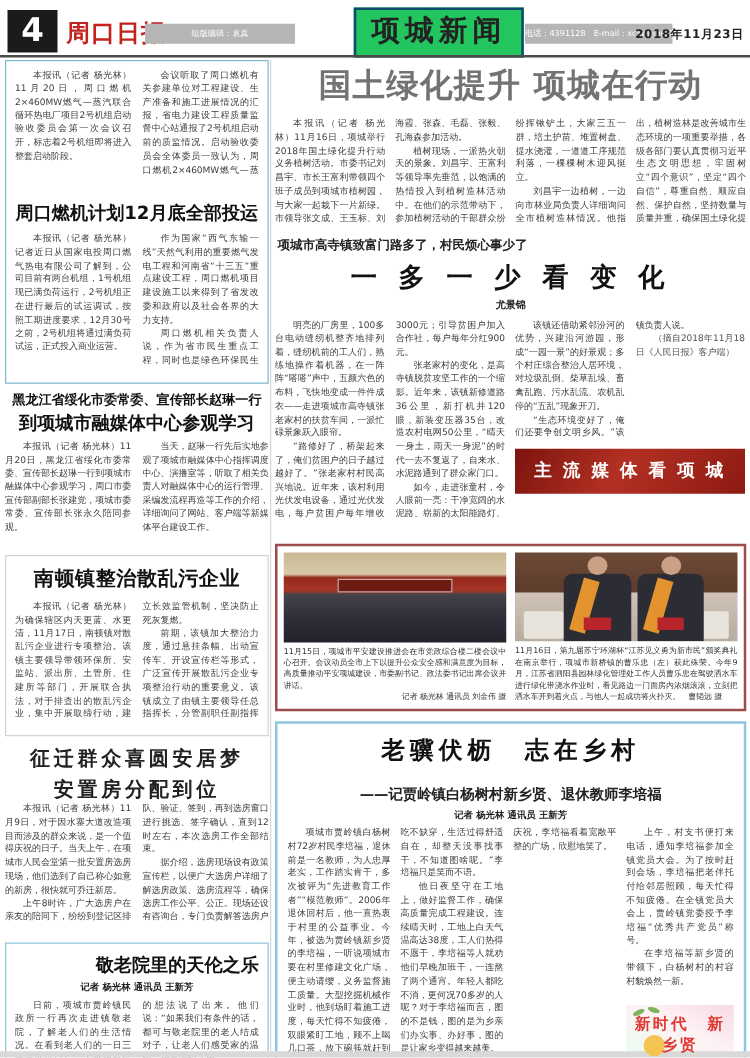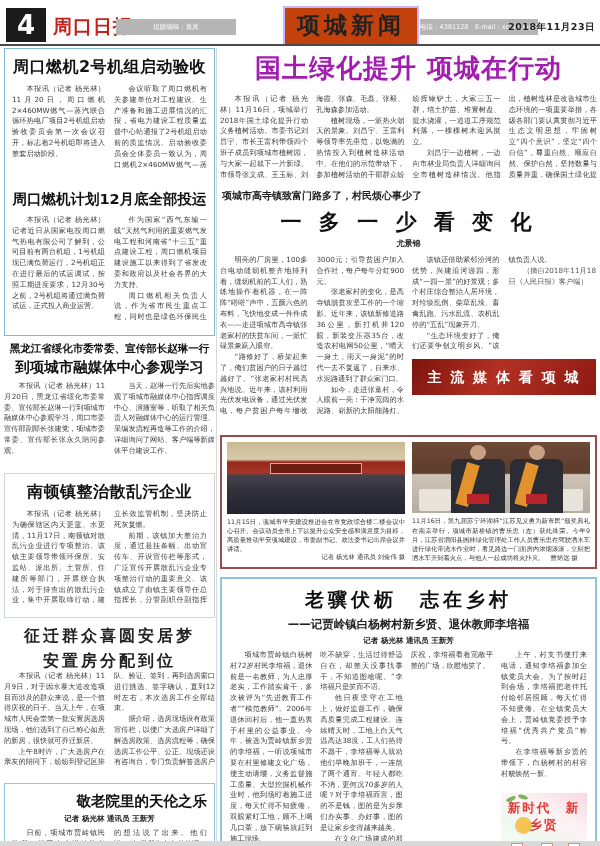--- a/index.html
+++ b/index.html
@@ -8,22 +8,22 @@
   
   .header{position:absolute;top:6px;left:0;width:600px;height:36px;}
   .pagenum{position:absolute;left:6px;top:2px;width:40px;height:34px;background:#1b1b1b;color:#fff;
            font-size:26px;font-weight:bold;text-align:center;line-height:34px;}
   .masthead{position:absolute;left:53px;top:8px;color:#c2231e;font-size:19px;font-weight:bold;
             font-family:"DejaVu Serif","Liberation Serif",serif;letter-spacing:1px;}
   .gbar{position:absolute;top:13px;height:16px;background:#b5b5b5;color:#fdfdfd;font-size:6.5px;
         line-height:16px;text-align:center;overflow:hidden;white-space:nowrap;}
   .gbar1{left:116px;width:120px;}
   .gbar2{left:420px;width:118px;}
-  .section-box{position:absolute;left:283px;top:0px;width:132px;height:36px;background:#c2410c;
-               border:2px solid #c4b5fd;text-align:center;font-size:23px;font-weight:bold;
+  .section-box{position:absolute;left:283px;top:0px;width:132px;height:36px;background:#22c55e;
+               border:2px solid #0c4a6e;text-align:center;font-size:23px;font-weight:bold;
                line-height:34px;letter-spacing:4px;}
   .date{position:absolute;right:5px;top:15px;font-size:9.5px;font-weight:bold;letter-spacing:0.5px;}
   .header-rule{position:absolute;top:44px;left:0;width:600px;height:2px;background:#4a4a4a;}
   .vrule{position:absolute;left:216px;top:48px;height:798px;width:1px;background:#d8d8d8;}
   
   .jbody{font-size:7.2px;line-height:1.5;color:#3c3c3c;text-align:justify;column-fill:auto;overflow:hidden;}
   .jbody p{margin:0;text-indent:2em;}
   .c2{column-count:2;column-gap:9px;}
   .c3{column-count:3;column-gap:8px;}
   .c4{column-count:4;column-gap:8px;}
@@ -34,21 +34,21 @@
   .t16{font-size:16px;letter-spacing:0.5px;}
   .t15{font-size:14.5px;}
   .kicker-sm{font-size:10.5px;font-weight:bold;text-align:center;margin:6px 0 1px 0;color:#111;}
   .boxN{border:1px solid #ccd6da;padding:6px 7px 4px 7px;margin-top:6px;}
   .boxE{border:1px solid #8fc6dd;padding:6px 7px 2px 7px;margin-top:6px;}
   .housing{margin-top:8px;}
   .htitle{font-size:16px;font-weight:bold;text-align:center;letter-spacing:3px;line-height:1.25;margin:0;}
   .byline{font-size:7.5px;font-weight:bold;text-align:center;color:#222;margin:3px 0 4px 0;}
   
   .main{position:absolute;left:220px;top:48px;width:377px;}
-  .headline{font-size:26px;font-weight:bold;color:#a21caf;text-align:center;letter-spacing:1px;margin:3px 0 8px 0;}
+  .headline{font-size:26px;font-weight:bold;color:#737373;text-align:center;letter-spacing:1px;margin:3px 0 8px 0;}
   .kicker-main{font-size:10px;font-weight:bold;color:#222;margin:5px 0 0 2px;font-family:Liberation Mono, monospace;}
   .ctitle{font-size:21px;font-weight:bold;text-align:center;letter-spacing:5px;margin:5px 0 2px 0;color:#111;}
   .cbyline{font-size:8px;font-weight:bold;text-align:center;margin:0 0 6px 0;}
   .change-body{display:flex;gap:8px;}
   .half-l{width:184px;height:172px;}
   .half-r{width:184px;}
   .half-r-text{height:98px;}
   .source-note{color:#555;}
   .banner{margin-top:6px;height:36px;background:linear-gradient(120deg,#7c140d 0%,#b23023 45%,#8e1a12 100%);
           color:#fff;font-size:14px;font-weight:bold;text-align:center;line-height:36px;letter-spacing:2px;}
@@ -63,21 +63,21 @@
   .chair1{left:4%;}.chair2{right:4%;}
   .person{position:absolute;bottom:0;width:30%;height:76%;background:#2c2c34;border-radius:7px 7px 0 0;}
   .p1{left:22%;}.p2{left:55%;}
   .head{position:absolute;top:-14px;left:50%;margin-left:-8px;width:16px;height:15px;background:#caa184;border-radius:50%;}
   .sash{position:absolute;top:8%;left:18%;width:24%;height:80%;background:#e2932e;transform:rotate(16deg);}
   .book{position:absolute;bottom:18%;left:30%;width:40%;height:18%;background:#b8242c;}
   .caption{font-size:6.3px;line-height:1.45;text-align:justify;color:#333;margin-top:3px;}
   .credit{font-size:6.3px;text-align:right;color:#333;}
   
   .laoji-box{margin-top:8px;border:2px solid #8fc6dd;padding:6px 8px;height:286px;overflow:hidden;}
-  .ltitle-main{font-size:19px;font-weight:bold;text-align:center;letter-spacing:4px;margin:2px 0 4px 0;color:#111;}
+  .ltitle-main{font-size:19px;font-weight:bold;text-align:center;letter-spacing:4px;margin:2px 0 15px 0;color:#111;}
   .lsub{font-size:11.5px;font-weight:bold;text-align:center;margin:0 0 4px 0;color:#222;}
   .laoji-body{display:flex;gap:8px;}
   .laoji-l{width:266px;height:216px;}
   .laoji-r{width:87px;display:flex;flex-direction:column;}
   .laoji-r-text{height:138px;}
   .rural{margin-top:5px;position:relative;height:70px;overflow:hidden;
          background:linear-gradient(210deg,#f7d9e3 0%,#fdf2f4 34%,#eef9f1 65%,#ffffff 100%);}
   .rural-text{position:absolute;top:7px;left:0;right:0;text-align:center;color:#e03a35;
               font-size:12.5px;font-weight:bold;letter-spacing:2px;z-index:3;}
   .sun{position:absolute;left:16%;top:34%;width:17px;height:17px;background:#f6c453;border-radius:50%;z-index:1;}
@@ -100,21 +100,20 @@
     <div class="section-box">项城新闻</div>
     <div class="gbar gbar2">电话：4391128　E-mail：xcxwbjb@126.com</div>
     <div class="date">2018年11月23日</div>
   </div>
   <div class="header-rule"></div>
   <div class="vrule"></div>
 
   <div class="leftcol">
 
     <div class="boxA">
-      <div class="ltitle t16">周口燃机2号机组启动验收</div>
       <div class="jbody c2" style="height:96px;">
           <p>本报讯（记者 杨光林）11月20日，周口燃机2×460MW燃气—蒸汽联合循环热电厂项目2号机组启动验收委员会第一次会议召开，标志着2号机组即将进入整套启动阶段。</p>
           <p>会议听取了周口燃机有关参建单位对工程建设、生产准备和施工进展情况的汇报，省电力建设工程质量监督中心站通报了2号机组启动前的质监情况。启动验收委员会全体委员一致认为，周口燃机2×460MW燃气—蒸汽联合循环热电厂项目2号机组设备和系统完整，质量满足规程规范和设计标准，生产准备工作和各项保运措施齐全，已基本具备整套启动试运条件，在完成各项整改措施后，同意机组进入整套试运启动阶段，具体启动时间由试运指挥部根据现场情况决定。</p>
         </div>
       <div class="ltitle t15" style="margin-top:10px;">周口燃机计划12月底全部投运</div>
       <div class="jbody c2" style="height:116px;">
           <p>本报讯（记者 杨光林）记者近日从国家电投周口燃气热电有限公司了解到，公司目前有两台机组，1号机组现已满负荷运行，2号机组正在进行最后的试运调试，按照工期进度要求，12月30号之前，2号机组将通过满负荷试运，正式投入商业运营。</p>
           <p>作为国家“西气东输一线”天然气利用的重要燃气发电工程和河南省“十三五”重点建设工程，周口燃机项目建设施工以来得到了省发改委和政府以及社会各界的大力支持。</p>
           <p>周口燃机相关负责人说，作为省市民生重点工程，同时也是绿色环保民生工程，地方党委和政府以前所未有的力度给予了大力支持，各职能部门也常态化上门服务，提供了专业热情的指导，为项目建设创造了良好的环境。下一步，周口燃机将根据城市的发展需求适时进行工业蒸汽供热和采暖供热改造。</p>
         </div>

